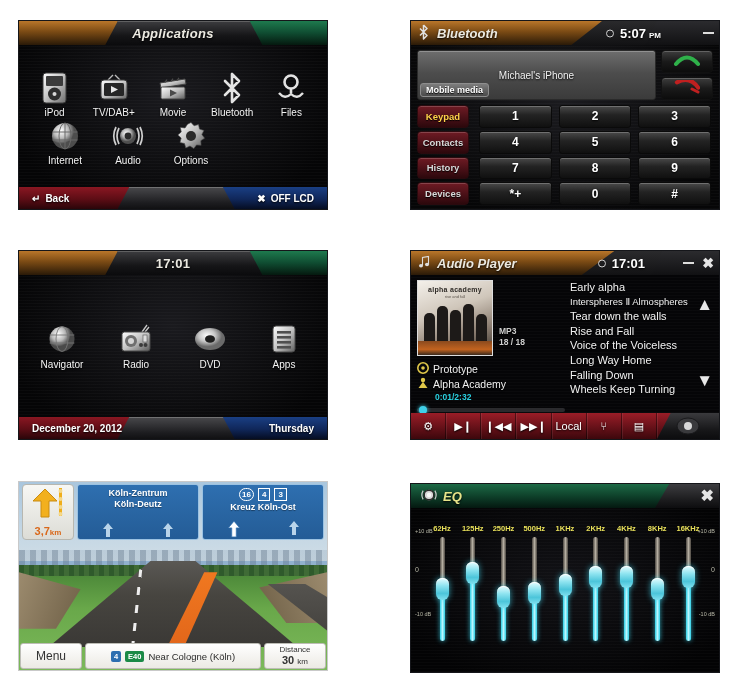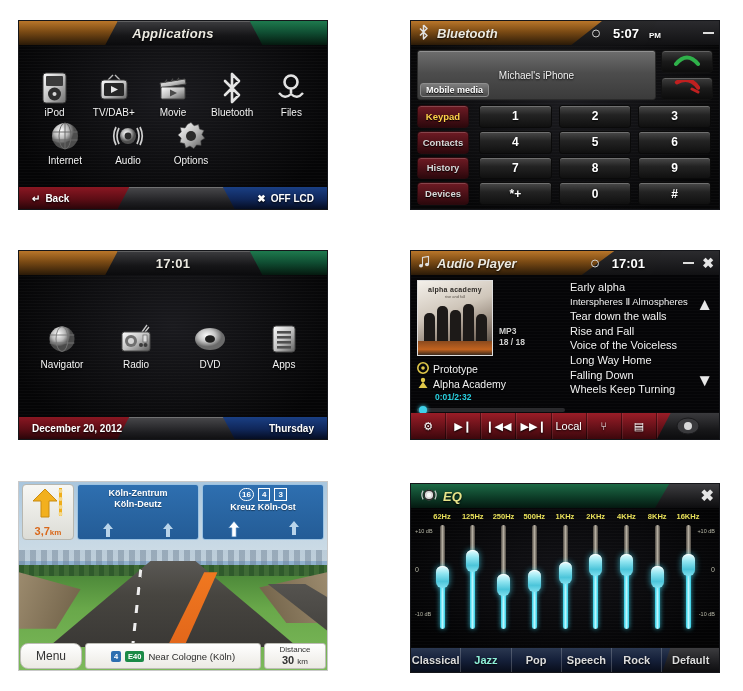--- a/index.html
+++ b/index.html
@@ -71,21 +71,21 @@
     color: #d8d8d0; font-size: 14px; line-height: 1;
   }
   .tb-title-l {
     position: absolute; z-index: 4; left: 26px; top: 50%; transform: translateY(-50%);
     color: #ece9e0; font-size: 13px; font-style: italic; font-weight: bold;
     text-shadow: 0 1px 2px #000;
   }
   .tb-clock {
     position: absolute; z-index: 4; right: 58px; top: 50%; transform: translateY(-50%);
     color: #fff; font-size: 13px; font-weight: bold; text-shadow: 0 1px 2px #000;
-    display: flex; align-items: baseline; gap: 10px;
+    display: flex; align-items: baseline; gap: 3px;
   }
   .tb-clock .ampm { font-size: 8px; }
   .tb-clock .circ {
     width: 8px; height: 8px; border: 1.4px solid #cfcfcf; border-radius: 50%;
     margin-right: 3px; align-self: center;
   }
   .tb-btns { position: absolute; z-index: 5; right: 5px; top: 50%; transform: translateY(-50%); display: flex; gap: 8px; align-items: center; }
   .tb-btn { color: #e6e6e6; font-size: 14px; font-weight: bold; line-height: 1; }
   .tb-min { width: 11px; height: 2px; background: #ddd; }
 
@@ -257,42 +257,42 @@
     border: 1px solid #9bc2e2; border-radius: 3px;
     display: flex; flex-direction: column; align-items: center; justify-content: flex-start;
     padding-top: 3px; position: relative;
   }
   .nav-sign .l { color: #fff; font-size: 9px; font-weight: bold; line-height: 11px; text-shadow: 0 1px 1px rgba(0,0,0,.4); }
   .nav-sign .arrows { position: absolute; bottom: 1px; left: 0; right: 0; display: flex; justify-content: space-around; }
   .nav-badges { display: flex; gap: 4px; margin-bottom: 1px; }
   .nav-badge { background: #2e6fb0; border: 1.4px solid #fff; color: #fff; font-size: 8px; font-weight: bold; padding: 0 3px; line-height: 11px; }
   .nav-badge.rnd { border-radius: 7px; padding: 0 2px; }
   .nav-bottombar { position: absolute; left: 0; right: 0; bottom: 0; height: 28px; z-index: 5; display: flex; align-items: stretch; gap: 3px; padding: 1px; }
-  .nav-menu { width: 62px; background: linear-gradient(180deg,#fff,#eceae4); border: 1px solid #bdbdb6; border-radius: 8px;
+  .nav-menu { width: 62px; background: linear-gradient(180deg,#fff,#eceae4); border: 1px solid #bdbdb6; border-radius: 3px;
      display: flex; align-items: center; justify-content: center; color: #333; font-size: 12px; }
   .nav-street { flex: 1; background: linear-gradient(180deg,#fff,#eceae4); border: 1px solid #bdbdb6; border-radius: 3px;
      display: flex; align-items: center; justify-content: center; gap: 4px; color: #2b2b2b; font-size: 9.5px; }
   .nav-dist { width: 62px; background: linear-gradient(180deg,#fff,#eceae4); border: 1px solid #bdbdb6; border-radius: 3px;
      display: flex; flex-direction: column; align-items: center; justify-content: center; color: #333; line-height: 1.15; }
   .nav-dist .dl { font-size: 8px; }
   .nav-dist .dv { font-size: 11px; font-weight: bold; }
   .nav-dist .dv small { font-size: 8px; font-weight: normal; }
   .shield { background: #2e6fb0; color: #fff; font-size: 7.5px; font-weight: bold; padding: 1px 3px; border-radius: 2px; }
   .shield.green { background: #1b8a46; }
 
   
   .eqtitle {
     height: 24px; flex: none; position: relative; overflow: hidden;
     background: linear-gradient(180deg,#1d6a46 0%, #0d3d28 55%, #041810 100%);
     display: flex; align-items: center;
   }
   .eqtitle .cap { position: absolute; right: 0; top: 0; height: 100%; width: 64px;
     background: linear-gradient(180deg,#3d3d40 0%,#1a1a1c 70%,#0d0d0f 100%);
     clip-path: polygon(22% 0, 100% 0, 100% 100%, 0 100%); }
-  .eqbody { flex: 1; position: relative; padding: 4px 6px 2px;
+  .eqbody { flex: 1; position: relative; padding: 16px 6px 2px;
     background: repeating-linear-gradient(0deg, rgba(255,255,255,.02) 0 1px, transparent 1px 3px), radial-gradient(ellipse at 50% 45%, #121216, #030304 85%); }
   .eq-scale { position: absolute; color: #b9b9a8; font-size: 5.5px; }
   .eq-scale.l { left: 4px; } .eq-scale.r { right: 4px; }
   .eq-scale.y1 { top: 20px; } .eq-scale.y2 { top: 58px; font-size: 7px; } .eq-scale.y3 { top: 103px; }
   .eq-bands { display: flex; justify-content: space-between; padding: 0 14px; height: 100%; }
   .eq-band { width: 22px; display: flex; flex-direction: column; align-items: center; }
   .eq-band .fl { color: #e8e05a; font-size: 7.5px; font-weight: bold; height: 11px; white-space: nowrap; }
   .eq-slot { position: relative; width: 9px; height: 104px; margin-top: 2px; }
   .eq-rail-top { position: absolute; left: 2px; width: 5px; top: 0; background: linear-gradient(90deg,#4b4640,#b4ada0,#4b4640); border-radius: 3px; }
   .eq-rail-bot { position: absolute; left: 2px; width: 5px; bottom: 0; background: linear-gradient(90deg,#2ccfe6,#b8f6ff,#2ccfe6); border-radius: 3px; box-shadow: 0 0 5px rgba(60,210,235,.75); }
@@ -933,24 +933,16 @@
             <span class="fl">16KHz</span>
             <div class="eq-slot">
                 <div class="eq-rail-top" style="height: 40px;"></div>
                 <div class="eq-rail-bot" style="height: 64px;"></div>
                 <div class="eq-thumb" style="bottom: 53px;"></div>
               </div>
           </div>
         </div>
       </div>
 
-      <div class="eq-presets">
-        <div class="eq-preset">Classical</div>
-        <div class="eq-preset active">Jazz</div>
-        <div class="eq-preset">Pop</div>
-        <div class="eq-preset">Speech</div>
-        <div class="eq-preset">Rock</div>
-        <div class="eq-preset last">Default</div>
-      </div>
     </div>
   </div>
 
 </div>
 
 </body></html>

